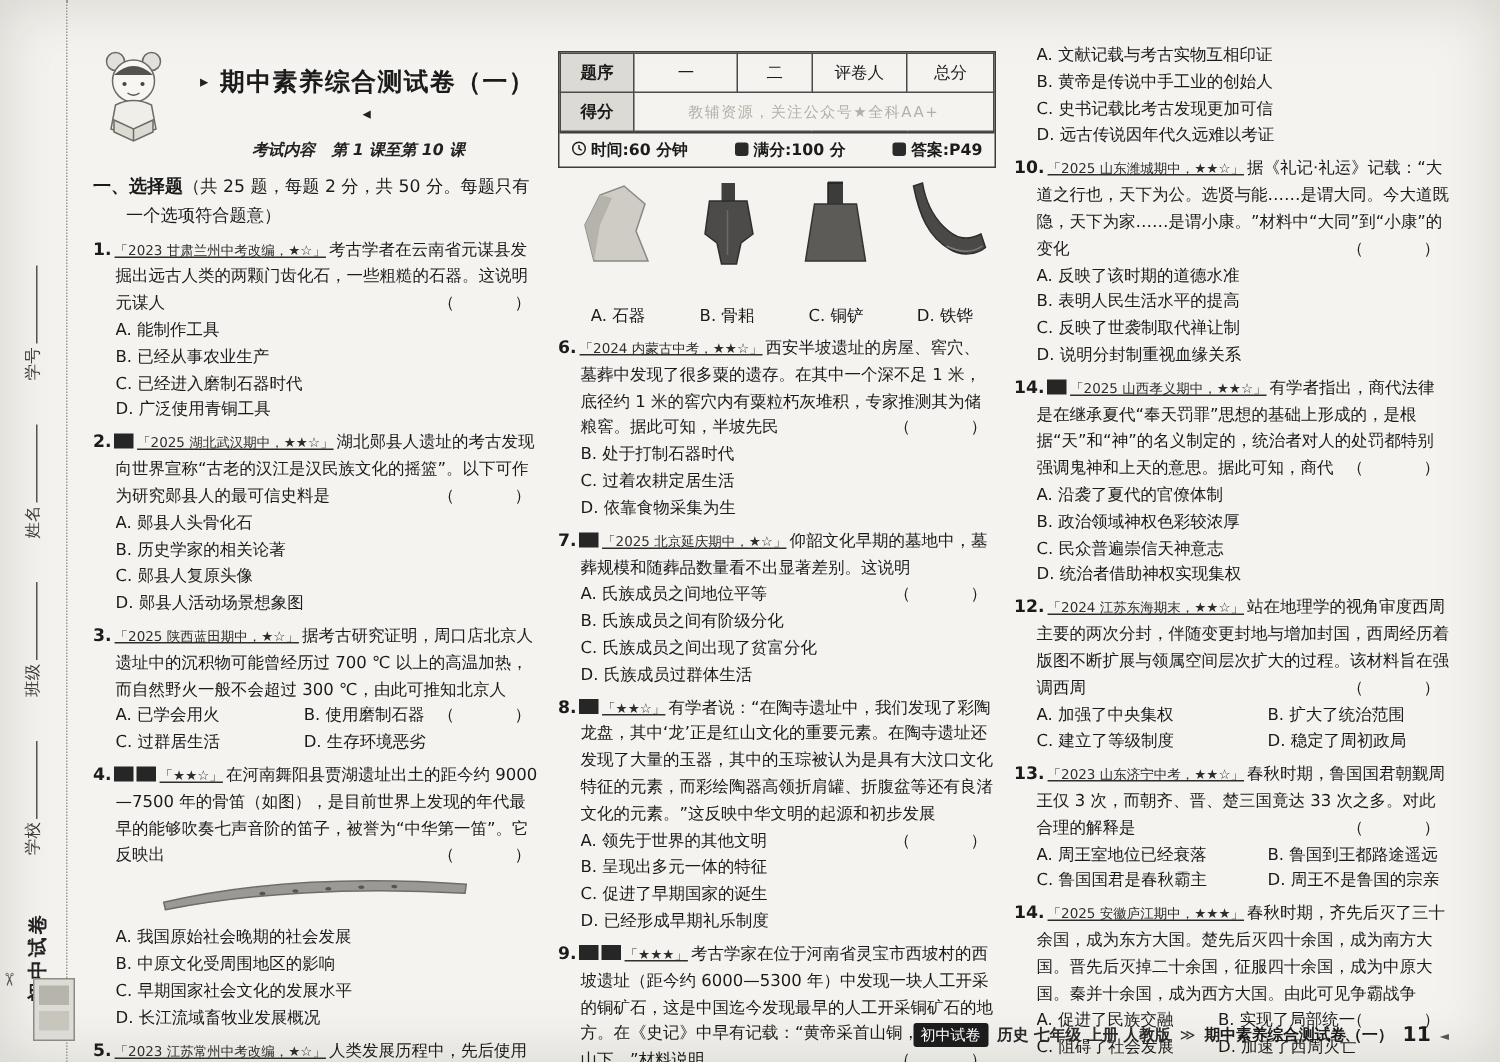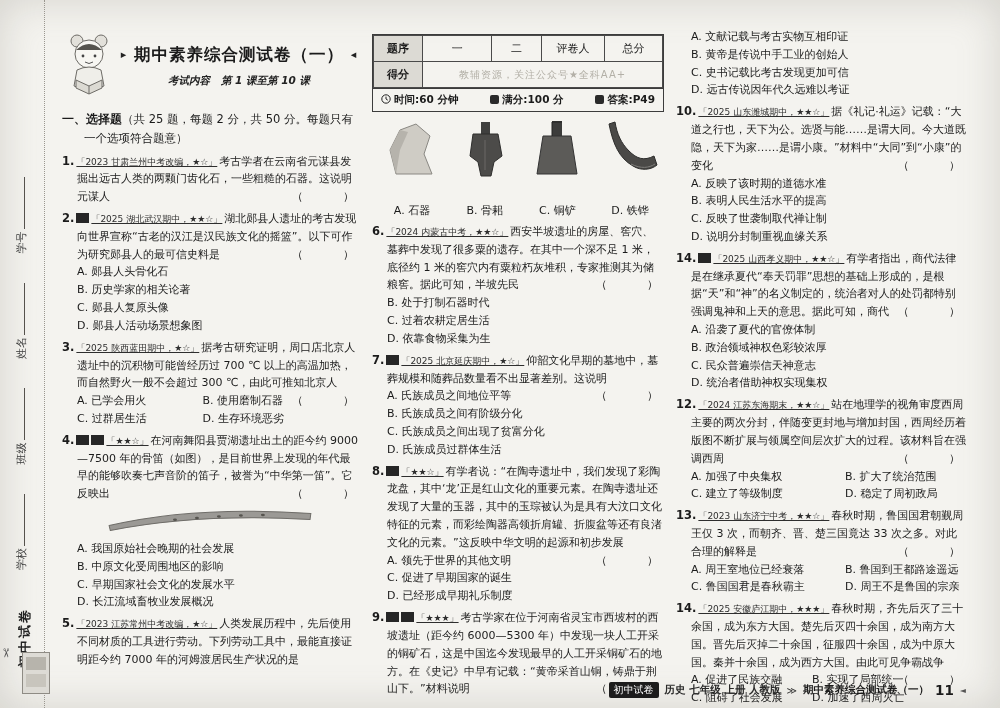--- a/index.html
+++ b/index.html
@@ -26,21 +26,21 @@
   .brand-logo:after{content:"";display:block;margin:0 3px;height:13px;background:#c8c5bd;}
   
   .col{position:absolute;top:0;}
   .col1{left:62px;width:298px;padding-top:34px;}
   .col2{left:372px;width:292px;padding-top:34px;}
   .col3{left:676px;width:290px;padding-top:28px;}
   
   .paper-header{display:flex;align-items:flex-start;margin-bottom:8px;}
   .mascot{flex:0 0 56px;margin-top:-2px;}
   .title-wrap{flex:1;text-align:center;}
-  .title-row{font-size:16.5px;font-weight:bold;letter-spacing:1px;margin-top:10px;}
+  .title-row{font-size:16.5px;font-weight:bold;letter-spacing:1px;margin-top:10px;margin-left:12px;}
   .title-mark{font-size:11px;vertical-align:2px;color:#222;}
   .subtitle{font-size:10.5px;font-weight:bold;font-style:italic;margin-top:8px;color:#222;}
   .section-head{font-size:11.5px;line-height:1.6;padding-left:22px;text-indent:-22px;margin:6px 0 4px 0;}
   .section-head b{font-size:12px;}
   
   .q{margin-bottom:3px;}
   .q-stem{font-size:11px;line-height:1.62;text-indent:-15px;padding-left:15px;}
   .q-num{font-weight:bold;font-size:11.5px;padding-right:2px;}
   .q-src{font-size:9px;color:#2e2e2e;letter-spacing:0;padding-right:2px;text-decoration:underline;}
   .tagbox{display:inline-block;width:13px;height:10px;background:#262626;margin-right:2px;vertical-align:-1px;}
@@ -117,20 +117,26 @@
           <span>考试内容</span>&nbsp;&nbsp;
           <span>第 1 课至第 10 课</span>
         </div>
       </div>
     </div>
 
     <div class="section-head"><b>一、选择题</b><span>（共 25 题，每题 2 分，共 50 分。每题只有一个选项符合题意）</span></div>
 
     <div class="q">
       <div class="q-stem"><span class="q-num">1.</span><span class="q-src">「2023 甘肃兰州中考改编，★☆」</span><span>考古学者在云南省元谋县发掘出远古人类的两颗门齿化石，一些粗糙的石器。这说明元谋人</span><span class="bracket">（　　）</span></div>
+      <div class="opts">
+        <div class="opt">A. 能制作工具</div>
+        <div class="opt">B. 已经从事农业生产</div>
+        <div class="opt">C. 已经进入磨制石器时代</div>
+        <div class="opt">D. 广泛使用青铜工具</div>
+      </div>
     </div>
 
     <div class="q">
       <div class="q-stem"><span class="q-num">2.</span><span class="tagbox"></span><span class="q-src">「2025 湖北武汉期中，★★☆」</span><span>湖北郧县人遗址的考古发现向世界宣称“古老的汉江是汉民族文化的摇篮”。以下可作为研究郧县人的最可信史料是</span><span class="bracket">（　　）</span></div>
       <div class="opts">
         <div class="opt">A. 郧县人头骨化石</div>
         <div class="opt">B. 历史学家的相关论著</div>
         <div class="opt">C. 郧县人复原头像</div>
         <div class="opt">D. 郧县人活动场景想象图</div>
       </div>
@@ -248,20 +254,21 @@
         <div class="opt">B. 氏族成员之间有阶级分化</div>
         <div class="opt">C. 氏族成员之间出现了贫富分化</div>
         <div class="opt">D. 氏族成员过群体生活</div>
       </div>
     </div>
 
     <div class="q">
       <div class="q-stem"><span class="q-num">8.</span><span class="tagbox"></span><span class="q-src">「★★☆」</span><span>有学者说：“在陶寺遗址中，我们发现了彩陶龙盘，其中‘龙’正是红山文化的重要元素。在陶寺遗址还发现了大量的玉器，其中的玉琮被认为是具有大汶口文化特征的元素，而彩绘陶器高领折肩罐、折腹盆等还有良渚文化的元素。”这反映中华文明的起源和初步发展</span><span class="bracket">（　　）</span></div>
       <div class="opts">
         <div class="opt">A. 领先于世界的其他文明</div>
+        <div class="opt">B. 呈现出多元一体的特征</div>
         <div class="opt">C. 促进了早期国家的诞生</div>
         <div class="opt">D. 已经形成早期礼乐制度</div>
       </div>
     </div>
 
     <div class="q">
       <div class="q-stem"><span class="q-num">9.</span><span class="tagbox"></span><span class="tagbox"></span><span class="q-src">「★★★」</span><span>考古学家在位于河南省灵宝市西坡村的西坡遗址（距今约 6000—5300 年）中发现一块人工开采的铜矿石，这是中国迄今发现最早的人工开采铜矿石的地方。在《史记》中早有记载：“黄帝采首山铜，铸鼎于荆山下。”材料说明</span><span class="bracket">（　　）</span></div>
     </div>
   </div>
 

